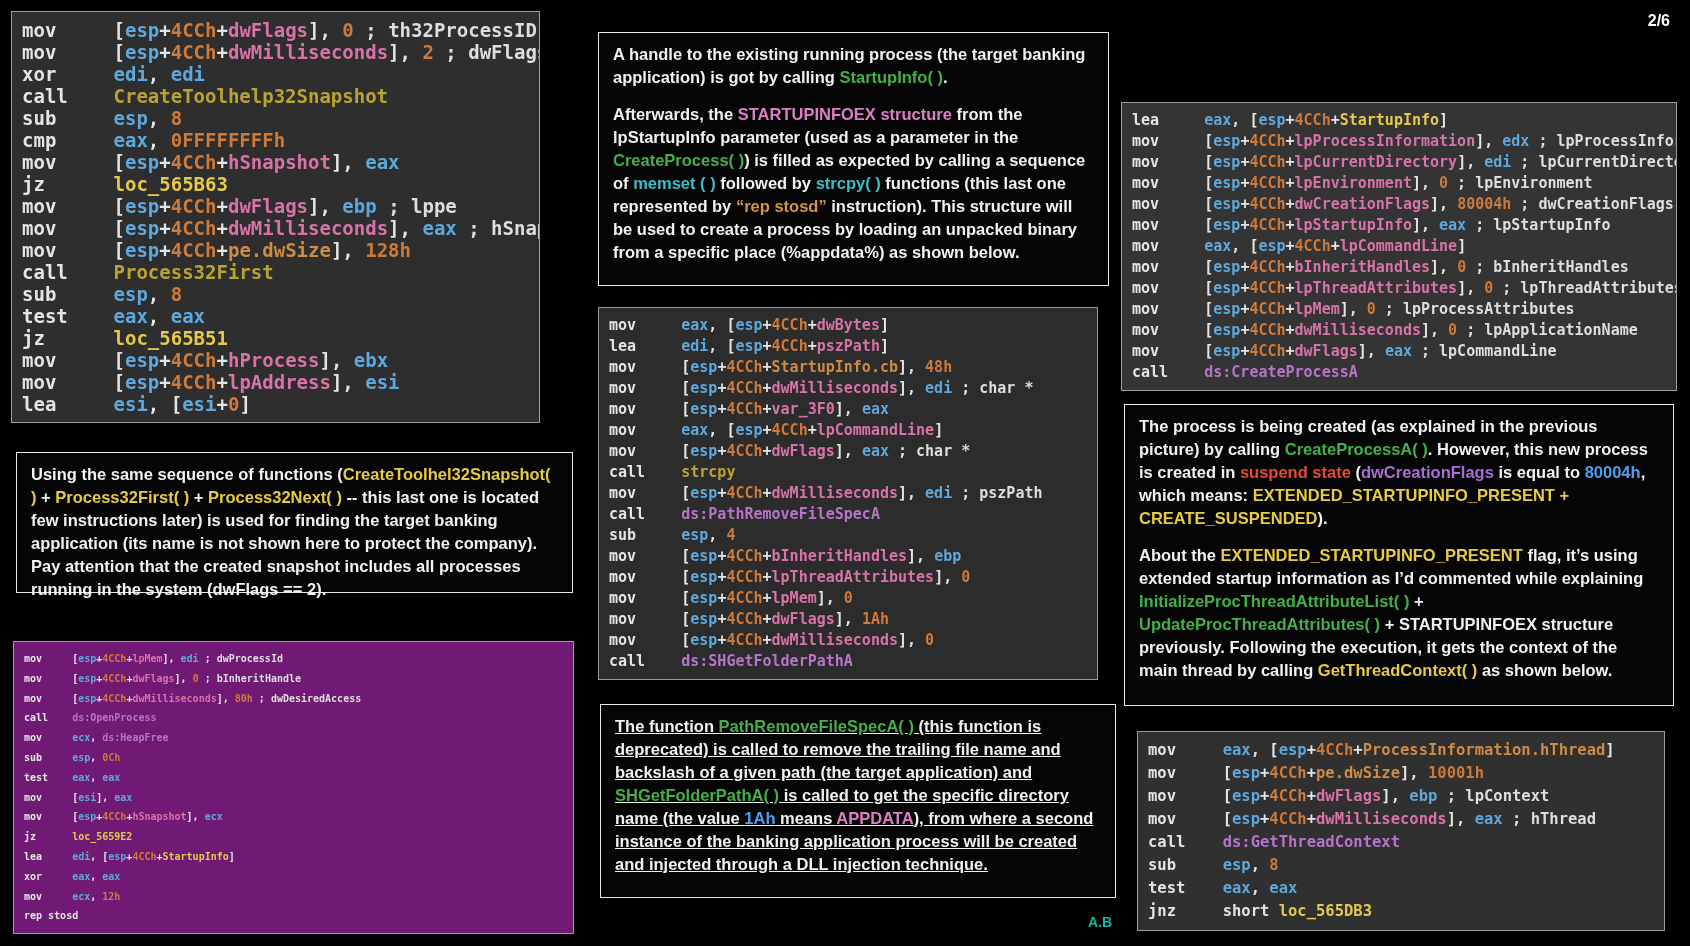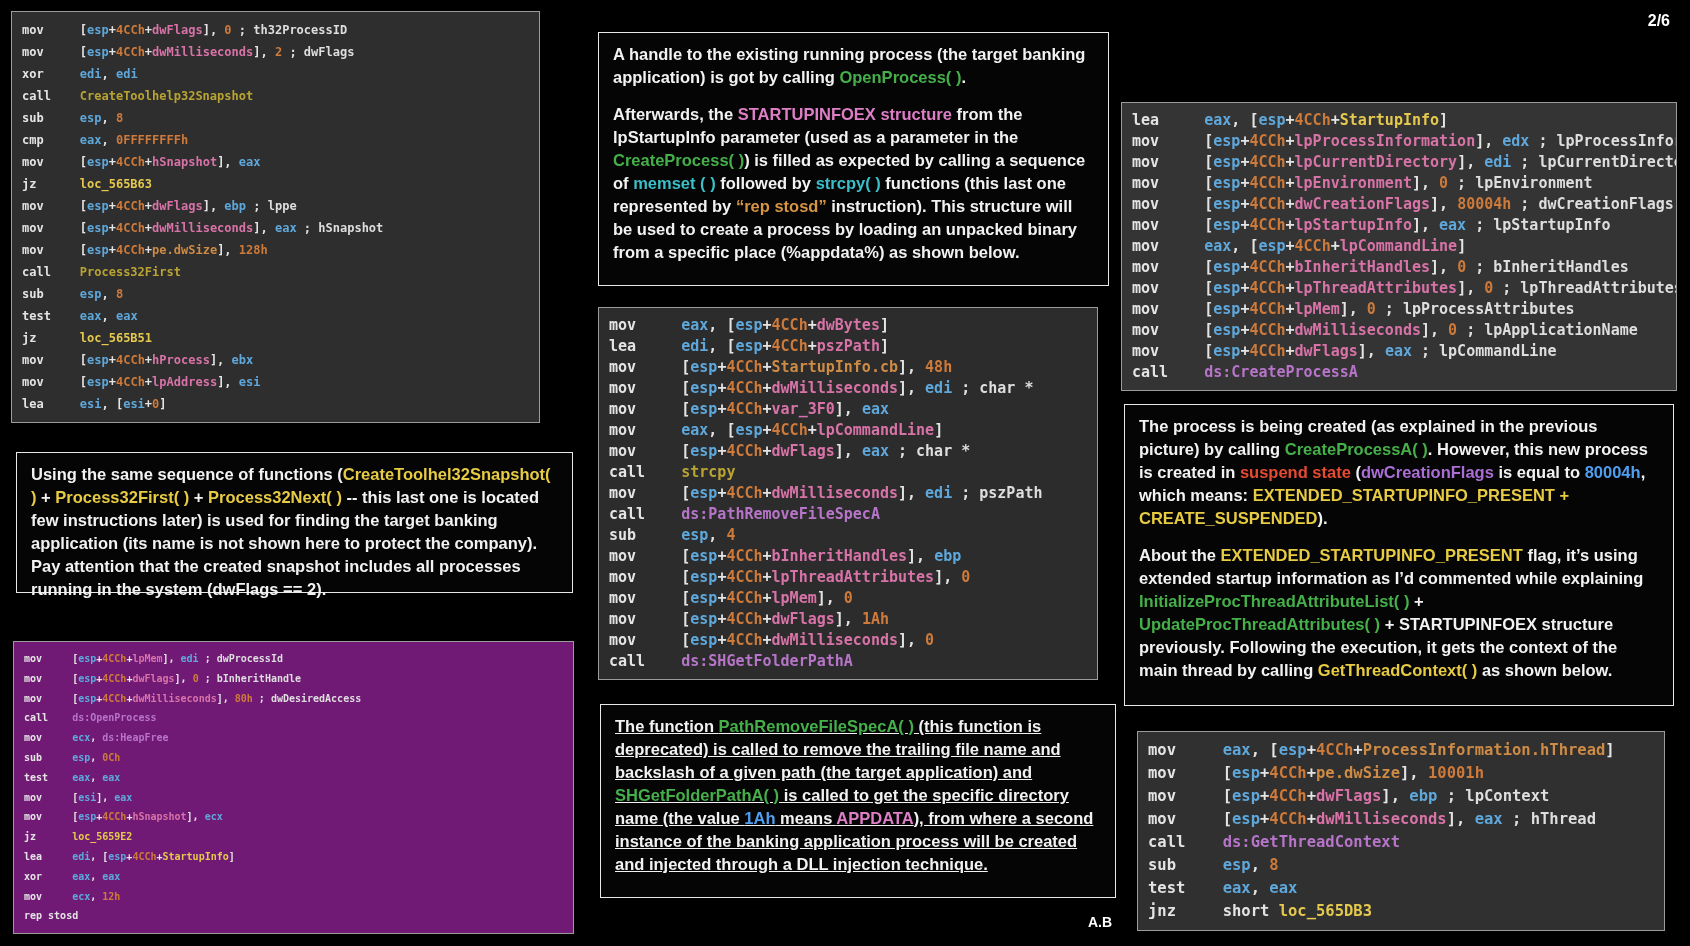--- a/index.html
+++ b/index.html
@@ -12,47 +12,47 @@
     padding:7px 10px;box-sizing:border-box;
     font-family:"DejaVu Sans Mono",monospace;font-weight:bold;
     white-space:pre;overflow:hidden;
   }
   .text-box{
     position:absolute;background:#050505;border:1px solid #e8e8e8;
     padding:10px 14px;box-sizing:border-box;
     font-weight:bold;color:#f2f2f2;font-size:16.5px;line-height:23px;
   }
   .para + .para{margin-top:14px;}
-  #code-tl{left:11px;top:11px;width:529px;font-size:12px;line-height:22px;}
+  #code-tl{left:11px;top:11px;width:529px;font-size:19px;line-height:22px;}
   #text-lm{left:16px;top:452px;width:557px;height:141px;}
   #code-bl{left:13px;top:641px;width:561px;font-size:10px;line-height:19.8px;background:#701a75;}
   #text-mt{left:598px;top:32px;width:511px;height:254px;}
   #code-mid{left:598px;top:307px;width:500px;font-size:15px;line-height:21px;background:#2c2c2c;}
   #text-mb{left:600px;top:704px;width:516px;height:194px;text-decoration:underline;}
   #code-tr{left:1121px;top:102px;width:556px;font-size:15px;line-height:21px;background:#343434;}
   #text-rm{left:1124px;top:404px;width:550px;height:302px;}
   #code-br{left:1137px;top:731px;width:528px;font-size:15.5px;line-height:23px;background:#303030;}
   #page-num{position:absolute;right:20px;top:12px;color:#ffffff;font-weight:bold;font-size:16px;}
-  #watermark{position:absolute;left:1088px;top:914px;color:#ffffff;font-weight:bold;font-size:14px;}
+  #watermark{position:absolute;left:1088px;top:914px;color:#14b8a6;font-weight:bold;font-size:14px;}
 </style>
 </head>
 <body>
 
 <div id="page-num">2/6</div>
 
 <div id="code-tl" class="code-block"><div class="code-line"><span style="color: rgb(228, 228, 228);">mov     [</span><span style="color: rgb(95, 168, 220);">esp</span><span style="color: rgb(228, 228, 228);">+</span><span style="color: rgb(205, 122, 58);">4CCh</span><span style="color: rgb(228, 228, 228);">+</span><span style="color: rgb(216, 115, 168);">dwFlags</span><span style="color: rgb(228, 228, 228);">], </span><span style="color: rgb(205, 122, 58);">0</span><span style="color: rgb(222, 222, 222);"> ; th32ProcessID</span></div><div class="code-line"><span style="color: rgb(228, 228, 228);">mov     [</span><span style="color: rgb(95, 168, 220);">esp</span><span style="color: rgb(228, 228, 228);">+</span><span style="color: rgb(205, 122, 58);">4CCh</span><span style="color: rgb(228, 228, 228);">+</span><span style="color: rgb(216, 115, 168);">dwMilliseconds</span><span style="color: rgb(228, 228, 228);">], </span><span style="color: rgb(205, 122, 58);">2</span><span style="color: rgb(222, 222, 222);"> ; dwFlags</span></div><div class="code-line"><span style="color: rgb(228, 228, 228);">xor     </span><span style="color: rgb(95, 168, 220);">edi</span><span style="color: rgb(228, 228, 228);">, </span><span style="color: rgb(95, 168, 220);">edi</span></div><div class="code-line"><span style="color: rgb(228, 228, 228);">call    </span><span style="color: rgb(185, 164, 51);">CreateToolhelp32Snapshot</span></div><div class="code-line"><span style="color: rgb(228, 228, 228);">sub     </span><span style="color: rgb(95, 168, 220);">esp</span><span style="color: rgb(228, 228, 228);">, </span><span style="color: rgb(205, 122, 58);">8</span></div><div class="code-line"><span style="color: rgb(228, 228, 228);">cmp     </span><span style="color: rgb(95, 168, 220);">eax</span><span style="color: rgb(228, 228, 228);">, </span><span style="color: rgb(205, 122, 58);">0FFFFFFFFh</span></div><div class="code-line"><span style="color: rgb(228, 228, 228);">mov     [</span><span style="color: rgb(95, 168, 220);">esp</span><span style="color: rgb(228, 228, 228);">+</span><span style="color: rgb(205, 122, 58);">4CCh</span><span style="color: rgb(228, 228, 228);">+</span><span style="color: rgb(216, 115, 168);">hSnapshot</span><span style="color: rgb(228, 228, 228);">], </span><span style="color: rgb(95, 168, 220);">eax</span></div><div class="code-line"><span style="color: rgb(228, 228, 228);">jz      </span><span style="color: rgb(229, 201, 78);">loc_565B63</span></div><div class="code-line"><span style="color: rgb(228, 228, 228);">mov     [</span><span style="color: rgb(95, 168, 220);">esp</span><span style="color: rgb(228, 228, 228);">+</span><span style="color: rgb(205, 122, 58);">4CCh</span><span style="color: rgb(228, 228, 228);">+</span><span style="color: rgb(216, 115, 168);">dwFlags</span><span style="color: rgb(228, 228, 228);">], </span><span style="color: rgb(95, 168, 220);">ebp</span><span style="color: rgb(222, 222, 222);"> ; lppe</span></div><div class="code-line"><span style="color: rgb(228, 228, 228);">mov     [</span><span style="color: rgb(95, 168, 220);">esp</span><span style="color: rgb(228, 228, 228);">+</span><span style="color: rgb(205, 122, 58);">4CCh</span><span style="color: rgb(228, 228, 228);">+</span><span style="color: rgb(216, 115, 168);">dwMilliseconds</span><span style="color: rgb(228, 228, 228);">], </span><span style="color: rgb(95, 168, 220);">eax</span><span style="color: rgb(222, 222, 222);"> ; hSnapshot</span></div><div class="code-line"><span style="color: rgb(228, 228, 228);">mov     [</span><span style="color: rgb(95, 168, 220);">esp</span><span style="color: rgb(228, 228, 228);">+</span><span style="color: rgb(205, 122, 58);">4CCh</span><span style="color: rgb(228, 228, 228);">+</span><span style="color: rgb(205, 139, 70);">pe.dwSize</span><span style="color: rgb(228, 228, 228);">], </span><span style="color: rgb(205, 122, 58);">128h</span></div><div class="code-line"><span style="color: rgb(228, 228, 228);">call    </span><span style="color: rgb(185, 164, 51);">Process32First</span></div><div class="code-line"><span style="color: rgb(228, 228, 228);">sub     </span><span style="color: rgb(95, 168, 220);">esp</span><span style="color: rgb(228, 228, 228);">, </span><span style="color: rgb(205, 122, 58);">8</span></div><div class="code-line"><span style="color: rgb(228, 228, 228);">test    </span><span style="color: rgb(95, 168, 220);">eax</span><span style="color: rgb(228, 228, 228);">, </span><span style="color: rgb(95, 168, 220);">eax</span></div><div class="code-line"><span style="color: rgb(228, 228, 228);">jz      </span><span style="color: rgb(229, 201, 78);">loc_565B51</span></div><div class="code-line"><span style="color: rgb(228, 228, 228);">mov     [</span><span style="color: rgb(95, 168, 220);">esp</span><span style="color: rgb(228, 228, 228);">+</span><span style="color: rgb(205, 122, 58);">4CCh</span><span style="color: rgb(228, 228, 228);">+</span><span style="color: rgb(216, 115, 168);">hProcess</span><span style="color: rgb(228, 228, 228);">], </span><span style="color: rgb(95, 168, 220);">ebx</span></div><div class="code-line"><span style="color: rgb(228, 228, 228);">mov     [</span><span style="color: rgb(95, 168, 220);">esp</span><span style="color: rgb(228, 228, 228);">+</span><span style="color: rgb(205, 122, 58);">4CCh</span><span style="color: rgb(228, 228, 228);">+</span><span style="color: rgb(216, 115, 168);">lpAddress</span><span style="color: rgb(228, 228, 228);">], </span><span style="color: rgb(95, 168, 220);">esi</span></div><div class="code-line"><span style="color: rgb(228, 228, 228);">lea     </span><span style="color: rgb(95, 168, 220);">esi</span><span style="color: rgb(228, 228, 228);">, [</span><span style="color: rgb(95, 168, 220);">esi</span><span style="color: rgb(228, 228, 228);">+</span><span style="color: rgb(205, 122, 58);">0</span><span style="color: rgb(228, 228, 228);">]</span></div></div>
 
 <div id="text-lm" class="text-box">
     <div class="para"><span style="color: rgb(242, 242, 242);">Using the same sequence of functions (</span><span style="color: rgb(231, 203, 67);">CreateToolhel32Snapshot( )</span><span style="color: rgb(242, 242, 242);"> + </span><span style="color: rgb(231, 203, 67);">Process32First( )</span><span style="color: rgb(242, 242, 242);"> + </span><span style="color: rgb(231, 203, 67);">Process32Next( )</span><span style="color: rgb(242, 242, 242);"> -- this last one is located few instructions later) is used for finding the target banking application (its name is not shown here to protect the company). Pay attention that the created snapshot includes all processes running in the system (dwFlags == 2).</span></div>
   </div>
 
 <div id="code-bl" class="code-block"><div class="code-line"><span style="color: rgb(228, 228, 228);">mov     [</span><span style="color: rgb(95, 168, 220);">esp</span><span style="color: rgb(228, 228, 228);">+</span><span style="color: rgb(205, 122, 58);">4CCh</span><span style="color: rgb(228, 228, 228);">+</span><span style="color: rgb(216, 115, 168);">lpMem</span><span style="color: rgb(228, 228, 228);">], </span><span style="color: rgb(95, 168, 220);">edi</span><span style="color: rgb(222, 222, 222);"> ; dwProcessId</span></div><div class="code-line"><span style="color: rgb(228, 228, 228);">mov     [</span><span style="color: rgb(95, 168, 220);">esp</span><span style="color: rgb(228, 228, 228);">+</span><span style="color: rgb(205, 122, 58);">4CCh</span><span style="color: rgb(228, 228, 228);">+</span><span style="color: rgb(216, 115, 168);">dwFlags</span><span style="color: rgb(228, 228, 228);">], </span><span style="color: rgb(205, 122, 58);">0</span><span style="color: rgb(222, 222, 222);"> ; bInheritHandle</span></div><div class="code-line"><span style="color: rgb(228, 228, 228);">mov     [</span><span style="color: rgb(95, 168, 220);">esp</span><span style="color: rgb(228, 228, 228);">+</span><span style="color: rgb(205, 122, 58);">4CCh</span><span style="color: rgb(228, 228, 228);">+</span><span style="color: rgb(216, 115, 168);">dwMilliseconds</span><span style="color: rgb(228, 228, 228);">], </span><span style="color: rgb(205, 122, 58);">80h</span><span style="color: rgb(222, 222, 222);"> ; dwDesiredAccess</span></div><div class="code-line"><span style="color: rgb(228, 228, 228);">call    </span><span style="color: rgb(183, 117, 201);">ds:OpenProcess</span></div><div class="code-line"><span style="color: rgb(228, 228, 228);">mov     </span><span style="color: rgb(95, 168, 220);">ecx</span><span style="color: rgb(228, 228, 228);">, </span><span style="color: rgb(183, 117, 201);">ds:HeapFree</span></div><div class="code-line"><span style="color: rgb(228, 228, 228);">sub     </span><span style="color: rgb(95, 168, 220);">esp</span><span style="color: rgb(228, 228, 228);">, </span><span style="color: rgb(205, 122, 58);">0Ch</span></div><div class="code-line"><span style="color: rgb(228, 228, 228);">test    </span><span style="color: rgb(95, 168, 220);">eax</span><span style="color: rgb(228, 228, 228);">, </span><span style="color: rgb(95, 168, 220);">eax</span></div><div class="code-line"><span style="color: rgb(228, 228, 228);">mov     [</span><span style="color: rgb(95, 168, 220);">esi</span><span style="color: rgb(228, 228, 228);">], </span><span style="color: rgb(95, 168, 220);">eax</span></div><div class="code-line"><span style="color: rgb(228, 228, 228);">mov     [</span><span style="color: rgb(95, 168, 220);">esp</span><span style="color: rgb(228, 228, 228);">+</span><span style="color: rgb(205, 122, 58);">4CCh</span><span style="color: rgb(228, 228, 228);">+</span><span style="color: rgb(216, 115, 168);">hSnapshot</span><span style="color: rgb(228, 228, 228);">], </span><span style="color: rgb(95, 168, 220);">ecx</span></div><div class="code-line"><span style="color: rgb(228, 228, 228);">jz      </span><span style="color: rgb(229, 201, 78);">loc_5659E2</span></div><div class="code-line"><span style="color: rgb(228, 228, 228);">lea     </span><span style="color: rgb(95, 168, 220);">edi</span><span style="color: rgb(228, 228, 228);">, [</span><span style="color: rgb(95, 168, 220);">esp</span><span style="color: rgb(228, 228, 228);">+</span><span style="color: rgb(205, 122, 58);">4CCh</span><span style="color: rgb(228, 228, 228);">+</span><span style="color: rgb(229, 201, 78);">StartupInfo</span><span style="color: rgb(228, 228, 228);">]</span></div><div class="code-line"><span style="color: rgb(228, 228, 228);">xor     </span><span style="color: rgb(95, 168, 220);">eax</span><span style="color: rgb(228, 228, 228);">, </span><span style="color: rgb(95, 168, 220);">eax</span></div><div class="code-line"><span style="color: rgb(228, 228, 228);">mov     </span><span style="color: rgb(95, 168, 220);">ecx</span><span style="color: rgb(228, 228, 228);">, </span><span style="color: rgb(205, 122, 58);">12h</span></div><div class="code-line"><span style="color: rgb(228, 228, 228);">rep stosd</span></div></div>
 
 <div id="text-mt" class="text-box">
-    <div class="para"><span style="color: rgb(242, 242, 242);">A handle to the existing running process (the target banking application) is got by calling </span><span style="color: rgb(69, 176, 73);">OpenProcess( )</span><span style="color: rgb(242, 242, 242);">.</span></div>
+    <div class="para"><span style="color: rgb(242, 242, 242);">A handle to the existing running process (the target banking application) is got by calling </span><span style="color: rgb(69, 176, 73);">StartupInfo( )</span><span style="color: rgb(242, 242, 242);">.</span></div>
     <div class="para"><span style="color: rgb(242, 242, 242);">Afterwards,  the </span><span style="color: rgb(222, 126, 199);">STARTUPINFOEX structure</span><span style="color: rgb(242, 242, 242);"> from the lpStartupInfo parameter (used as a parameter in the </span><span style="color: rgb(69, 176, 73);">CreateProcess( )</span><span style="color: rgb(242, 242, 242);">) is filled as expected by calling a sequence of </span><span style="color: rgb(59, 191, 201);">memset ( )</span><span style="color: rgb(242, 242, 242);"> followed by </span><span style="color: rgb(59, 191, 201);">strcpy( )</span><span style="color: rgb(242, 242, 242);"> functions (this last one represented by </span><span style="color: rgb(215, 148, 67);">“rep stosd”</span><span style="color: rgb(242, 242, 242);"> instruction). This structure will be used to create a process by loading an unpacked binary from a specific place (%appdata%) as shown below.</span></div>
   </div>
 
 <div id="code-mid" class="code-block"><div class="code-line"><span style="color: rgb(228, 228, 228);">mov     </span><span style="color: rgb(95, 168, 220);">eax</span><span style="color: rgb(228, 228, 228);">, [</span><span style="color: rgb(95, 168, 220);">esp</span><span style="color: rgb(228, 228, 228);">+</span><span style="color: rgb(205, 122, 58);">4CCh</span><span style="color: rgb(228, 228, 228);">+</span><span style="color: rgb(216, 115, 168);">dwBytes</span><span style="color: rgb(228, 228, 228);">]</span></div><div class="code-line"><span style="color: rgb(228, 228, 228);">lea     </span><span style="color: rgb(95, 168, 220);">edi</span><span style="color: rgb(228, 228, 228);">, [</span><span style="color: rgb(95, 168, 220);">esp</span><span style="color: rgb(228, 228, 228);">+</span><span style="color: rgb(205, 122, 58);">4CCh</span><span style="color: rgb(228, 228, 228);">+</span><span style="color: rgb(216, 115, 168);">pszPath</span><span style="color: rgb(228, 228, 228);">]</span></div><div class="code-line"><span style="color: rgb(228, 228, 228);">mov     [</span><span style="color: rgb(95, 168, 220);">esp</span><span style="color: rgb(228, 228, 228);">+</span><span style="color: rgb(205, 122, 58);">4CCh</span><span style="color: rgb(228, 228, 228);">+</span><span style="color: rgb(205, 139, 70);">StartupInfo.cb</span><span style="color: rgb(228, 228, 228);">], </span><span style="color: rgb(205, 122, 58);">48h</span></div><div class="code-line"><span style="color: rgb(228, 228, 228);">mov     [</span><span style="color: rgb(95, 168, 220);">esp</span><span style="color: rgb(228, 228, 228);">+</span><span style="color: rgb(205, 122, 58);">4CCh</span><span style="color: rgb(228, 228, 228);">+</span><span style="color: rgb(216, 115, 168);">dwMilliseconds</span><span style="color: rgb(228, 228, 228);">], </span><span style="color: rgb(95, 168, 220);">edi</span><span style="color: rgb(222, 222, 222);"> ; char *</span></div><div class="code-line"><span style="color: rgb(228, 228, 228);">mov     [</span><span style="color: rgb(95, 168, 220);">esp</span><span style="color: rgb(228, 228, 228);">+</span><span style="color: rgb(205, 122, 58);">4CCh</span><span style="color: rgb(228, 228, 228);">+</span><span style="color: rgb(216, 115, 168);">var_3F0</span><span style="color: rgb(228, 228, 228);">], </span><span style="color: rgb(95, 168, 220);">eax</span></div><div class="code-line"><span style="color: rgb(228, 228, 228);">mov     </span><span style="color: rgb(95, 168, 220);">eax</span><span style="color: rgb(228, 228, 228);">, [</span><span style="color: rgb(95, 168, 220);">esp</span><span style="color: rgb(228, 228, 228);">+</span><span style="color: rgb(205, 122, 58);">4CCh</span><span style="color: rgb(228, 228, 228);">+</span><span style="color: rgb(216, 115, 168);">lpCommandLine</span><span style="color: rgb(228, 228, 228);">]</span></div><div class="code-line"><span style="color: rgb(228, 228, 228);">mov     [</span><span style="color: rgb(95, 168, 220);">esp</span><span style="color: rgb(228, 228, 228);">+</span><span style="color: rgb(205, 122, 58);">4CCh</span><span style="color: rgb(228, 228, 228);">+</span><span style="color: rgb(216, 115, 168);">dwFlags</span><span style="color: rgb(228, 228, 228);">], </span><span style="color: rgb(95, 168, 220);">eax</span><span style="color: rgb(222, 222, 222);"> ; char *</span></div><div class="code-line"><span style="color: rgb(228, 228, 228);">call    </span><span style="color: rgb(185, 164, 51);">strcpy</span></div><div class="code-line"><span style="color: rgb(228, 228, 228);">mov     [</span><span style="color: rgb(95, 168, 220);">esp</span><span style="color: rgb(228, 228, 228);">+</span><span style="color: rgb(205, 122, 58);">4CCh</span><span style="color: rgb(228, 228, 228);">+</span><span style="color: rgb(216, 115, 168);">dwMilliseconds</span><span style="color: rgb(228, 228, 228);">], </span><span style="color: rgb(95, 168, 220);">edi</span><span style="color: rgb(222, 222, 222);"> ; pszPath</span></div><div class="code-line"><span style="color: rgb(228, 228, 228);">call    </span><span style="color: rgb(183, 117, 201);">ds:PathRemoveFileSpecA</span></div><div class="code-line"><span style="color: rgb(228, 228, 228);">sub     </span><span style="color: rgb(95, 168, 220);">esp</span><span style="color: rgb(228, 228, 228);">, </span><span style="color: rgb(205, 122, 58);">4</span></div><div class="code-line"><span style="color: rgb(228, 228, 228);">mov     [</span><span style="color: rgb(95, 168, 220);">esp</span><span style="color: rgb(228, 228, 228);">+</span><span style="color: rgb(205, 122, 58);">4CCh</span><span style="color: rgb(228, 228, 228);">+</span><span style="color: rgb(216, 115, 168);">bInheritHandles</span><span style="color: rgb(228, 228, 228);">], </span><span style="color: rgb(95, 168, 220);">ebp</span></div><div class="code-line"><span style="color: rgb(228, 228, 228);">mov     [</span><span style="color: rgb(95, 168, 220);">esp</span><span style="color: rgb(228, 228, 228);">+</span><span style="color: rgb(205, 122, 58);">4CCh</span><span style="color: rgb(228, 228, 228);">+</span><span style="color: rgb(216, 115, 168);">lpThreadAttributes</span><span style="color: rgb(228, 228, 228);">], </span><span style="color: rgb(205, 122, 58);">0</span></div><div class="code-line"><span style="color: rgb(228, 228, 228);">mov     [</span><span style="color: rgb(95, 168, 220);">esp</span><span style="color: rgb(228, 228, 228);">+</span><span style="color: rgb(205, 122, 58);">4CCh</span><span style="color: rgb(228, 228, 228);">+</span><span style="color: rgb(216, 115, 168);">lpMem</span><span style="color: rgb(228, 228, 228);">], </span><span style="color: rgb(205, 122, 58);">0</span></div><div class="code-line"><span style="color: rgb(228, 228, 228);">mov     [</span><span style="color: rgb(95, 168, 220);">esp</span><span style="color: rgb(228, 228, 228);">+</span><span style="color: rgb(205, 122, 58);">4CCh</span><span style="color: rgb(228, 228, 228);">+</span><span style="color: rgb(216, 115, 168);">dwFlags</span><span style="color: rgb(228, 228, 228);">], </span><span style="color: rgb(205, 122, 58);">1Ah</span></div><div class="code-line"><span style="color: rgb(228, 228, 228);">mov     [</span><span style="color: rgb(95, 168, 220);">esp</span><span style="color: rgb(228, 228, 228);">+</span><span style="color: rgb(205, 122, 58);">4CCh</span><span style="color: rgb(228, 228, 228);">+</span><span style="color: rgb(216, 115, 168);">dwMilliseconds</span><span style="color: rgb(228, 228, 228);">], </span><span style="color: rgb(205, 122, 58);">0</span></div><div class="code-line"><span style="color: rgb(228, 228, 228);">call    </span><span style="color: rgb(183, 117, 201);">ds:SHGetFolderPathA</span></div></div>
 
 <div id="text-mb" class="text-box">
     <div class="para"><span style="color: rgb(242, 242, 242);">The  function </span><span style="color: rgb(69, 176, 73);">PathRemoveFileSpecA( )</span><span style="color: rgb(242, 242, 242);"> (this function is deprecated) is called to remove the trailing file name and backslash of a given path (the target application) and </span><span style="color: rgb(69, 176, 73);">SHGetFolderPathA( )</span><span style="color: rgb(242, 242, 242);"> is called to get the specific directory name (the value </span><span style="color: rgb(79, 159, 240);">1Ah</span><span style="color: rgb(242, 242, 242);"> means </span><span style="color: rgb(222, 126, 199);">APPDATA</span><span style="color: rgb(242, 242, 242);">), from where a second instance of the banking application process will be created and   injected through a DLL injection technique.</span></div>
   </div>
 
 <div id="code-tr" class="code-block"><div class="code-line"><span style="color: rgb(228, 228, 228);">lea     </span><span style="color: rgb(95, 168, 220);">eax</span><span style="color: rgb(228, 228, 228);">, [</span><span style="color: rgb(95, 168, 220);">esp</span><span style="color: rgb(228, 228, 228);">+</span><span style="color: rgb(205, 122, 58);">4CCh</span><span style="color: rgb(228, 228, 228);">+</span><span style="color: rgb(229, 201, 78);">StartupInfo</span><span style="color: rgb(228, 228, 228);">]</span></div><div class="code-line"><span style="color: rgb(228, 228, 228);">mov     [</span><span style="color: rgb(95, 168, 220);">esp</span><span style="color: rgb(228, 228, 228);">+</span><span style="color: rgb(205, 122, 58);">4CCh</span><span style="color: rgb(228, 228, 228);">+</span><span style="color: rgb(216, 115, 168);">lpProcessInformation</span><span style="color: rgb(228, 228, 228);">], </span><span style="color: rgb(95, 168, 220);">edx</span><span style="color: rgb(222, 222, 222);"> ; lpProcessInformation</span></div><div class="code-line"><span style="color: rgb(228, 228, 228);">mov     [</span><span style="color: rgb(95, 168, 220);">esp</span><span style="color: rgb(228, 228, 228);">+</span><span style="color: rgb(205, 122, 58);">4CCh</span><span style="color: rgb(228, 228, 228);">+</span><span style="color: rgb(216, 115, 168);">lpCurrentDirectory</span><span style="color: rgb(228, 228, 228);">], </span><span style="color: rgb(95, 168, 220);">edi</span><span style="color: rgb(222, 222, 222);"> ; lpCurrentDirectory</span></div><div class="code-line"><span style="color: rgb(228, 228, 228);">mov     [</span><span style="color: rgb(95, 168, 220);">esp</span><span style="color: rgb(228, 228, 228);">+</span><span style="color: rgb(205, 122, 58);">4CCh</span><span style="color: rgb(228, 228, 228);">+</span><span style="color: rgb(216, 115, 168);">lpEnvironment</span><span style="color: rgb(228, 228, 228);">], </span><span style="color: rgb(205, 122, 58);">0</span><span style="color: rgb(222, 222, 222);"> ; lpEnvironment</span></div><div class="code-line"><span style="color: rgb(228, 228, 228);">mov     [</span><span style="color: rgb(95, 168, 220);">esp</span><span style="color: rgb(228, 228, 228);">+</span><span style="color: rgb(205, 122, 58);">4CCh</span><span style="color: rgb(228, 228, 228);">+</span><span style="color: rgb(216, 115, 168);">dwCreationFlags</span><span style="color: rgb(228, 228, 228);">], </span><span style="color: rgb(205, 122, 58);">80004h</span><span style="color: rgb(222, 222, 222);"> ; dwCreationFlags</span></div><div class="code-line"><span style="color: rgb(228, 228, 228);">mov     [</span><span style="color: rgb(95, 168, 220);">esp</span><span style="color: rgb(228, 228, 228);">+</span><span style="color: rgb(205, 122, 58);">4CCh</span><span style="color: rgb(228, 228, 228);">+</span><span style="color: rgb(216, 115, 168);">lpStartupInfo</span><span style="color: rgb(228, 228, 228);">], </span><span style="color: rgb(95, 168, 220);">eax</span><span style="color: rgb(222, 222, 222);"> ; lpStartupInfo</span></div><div class="code-line"><span style="color: rgb(228, 228, 228);">mov     </span><span style="color: rgb(95, 168, 220);">eax</span><span style="color: rgb(228, 228, 228);">, [</span><span style="color: rgb(95, 168, 220);">esp</span><span style="color: rgb(228, 228, 228);">+</span><span style="color: rgb(205, 122, 58);">4CCh</span><span style="color: rgb(228, 228, 228);">+</span><span style="color: rgb(216, 115, 168);">lpCommandLine</span><span style="color: rgb(228, 228, 228);">]</span></div><div class="code-line"><span style="color: rgb(228, 228, 228);">mov     [</span><span style="color: rgb(95, 168, 220);">esp</span><span style="color: rgb(228, 228, 228);">+</span><span style="color: rgb(205, 122, 58);">4CCh</span><span style="color: rgb(228, 228, 228);">+</span><span style="color: rgb(216, 115, 168);">bInheritHandles</span><span style="color: rgb(228, 228, 228);">], </span><span style="color: rgb(205, 122, 58);">0</span><span style="color: rgb(222, 222, 222);"> ; bInheritHandles</span></div><div class="code-line"><span style="color: rgb(228, 228, 228);">mov     [</span><span style="color: rgb(95, 168, 220);">esp</span><span style="color: rgb(228, 228, 228);">+</span><span style="color: rgb(205, 122, 58);">4CCh</span><span style="color: rgb(228, 228, 228);">+</span><span style="color: rgb(216, 115, 168);">lpThreadAttributes</span><span style="color: rgb(228, 228, 228);">], </span><span style="color: rgb(205, 122, 58);">0</span><span style="color: rgb(222, 222, 222);"> ; lpThreadAttributes</span></div><div class="code-line"><span style="color: rgb(228, 228, 228);">mov     [</span><span style="color: rgb(95, 168, 220);">esp</span><span style="color: rgb(228, 228, 228);">+</span><span style="color: rgb(205, 122, 58);">4CCh</span><span style="color: rgb(228, 228, 228);">+</span><span style="color: rgb(216, 115, 168);">lpMem</span><span style="color: rgb(228, 228, 228);">], </span><span style="color: rgb(205, 122, 58);">0</span><span style="color: rgb(222, 222, 222);"> ; lpProcessAttributes</span></div><div class="code-line"><span style="color: rgb(228, 228, 228);">mov     [</span><span style="color: rgb(95, 168, 220);">esp</span><span style="color: rgb(228, 228, 228);">+</span><span style="color: rgb(205, 122, 58);">4CCh</span><span style="color: rgb(228, 228, 228);">+</span><span style="color: rgb(216, 115, 168);">dwMilliseconds</span><span style="color: rgb(228, 228, 228);">], </span><span style="color: rgb(205, 122, 58);">0</span><span style="color: rgb(222, 222, 222);"> ; lpApplicationName</span></div><div class="code-line"><span style="color: rgb(228, 228, 228);">mov     [</span><span style="color: rgb(95, 168, 220);">esp</span><span style="color: rgb(228, 228, 228);">+</span><span style="color: rgb(205, 122, 58);">4CCh</span><span style="color: rgb(228, 228, 228);">+</span><span style="color: rgb(216, 115, 168);">dwFlags</span><span style="color: rgb(228, 228, 228);">], </span><span style="color: rgb(95, 168, 220);">eax</span><span style="color: rgb(222, 222, 222);"> ; lpCommandLine</span></div><div class="code-line"><span style="color: rgb(228, 228, 228);">call    </span><span style="color: rgb(183, 117, 201);">ds:CreateProcessA</span></div></div>

